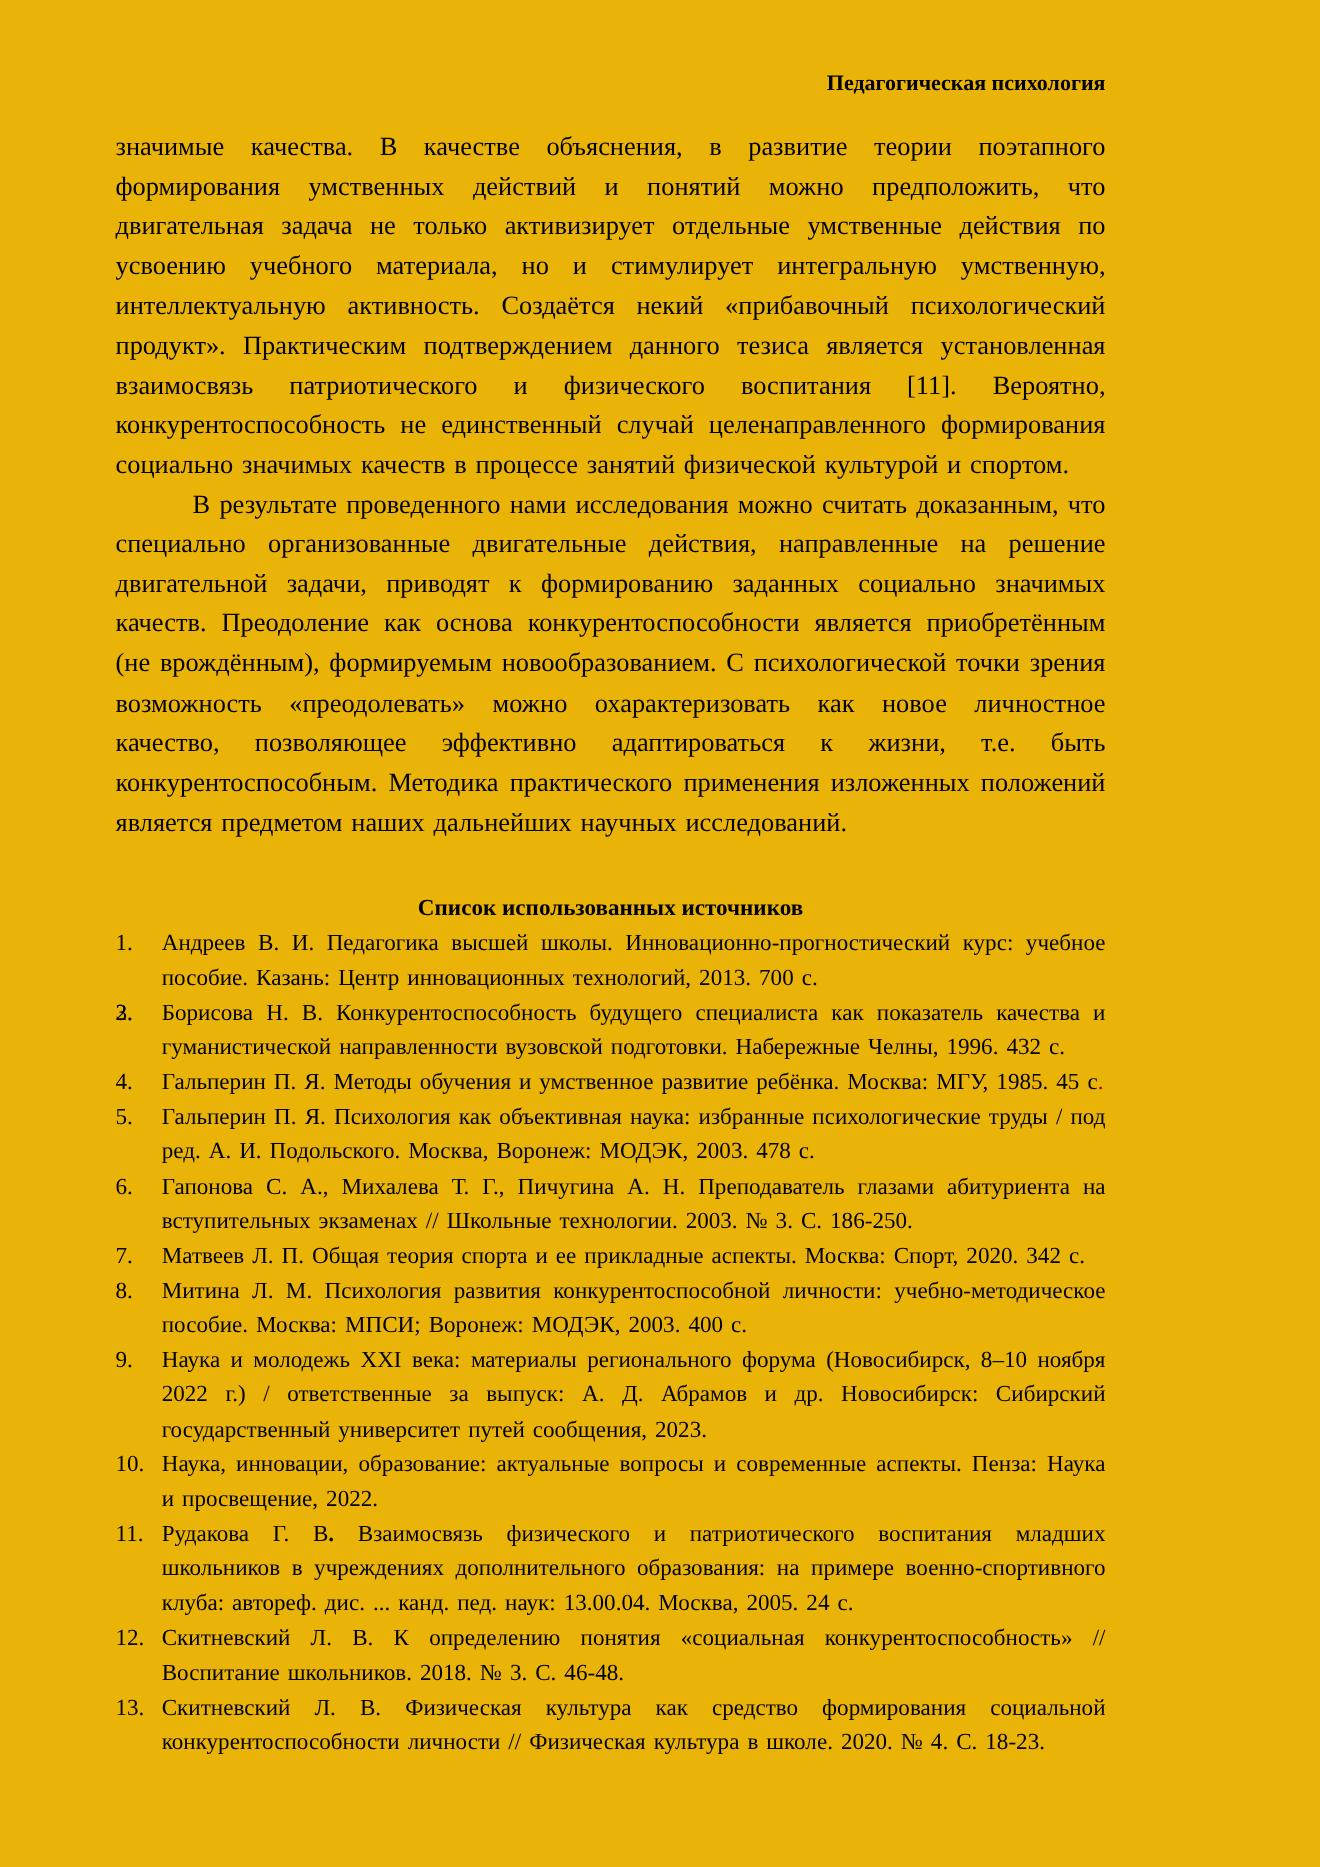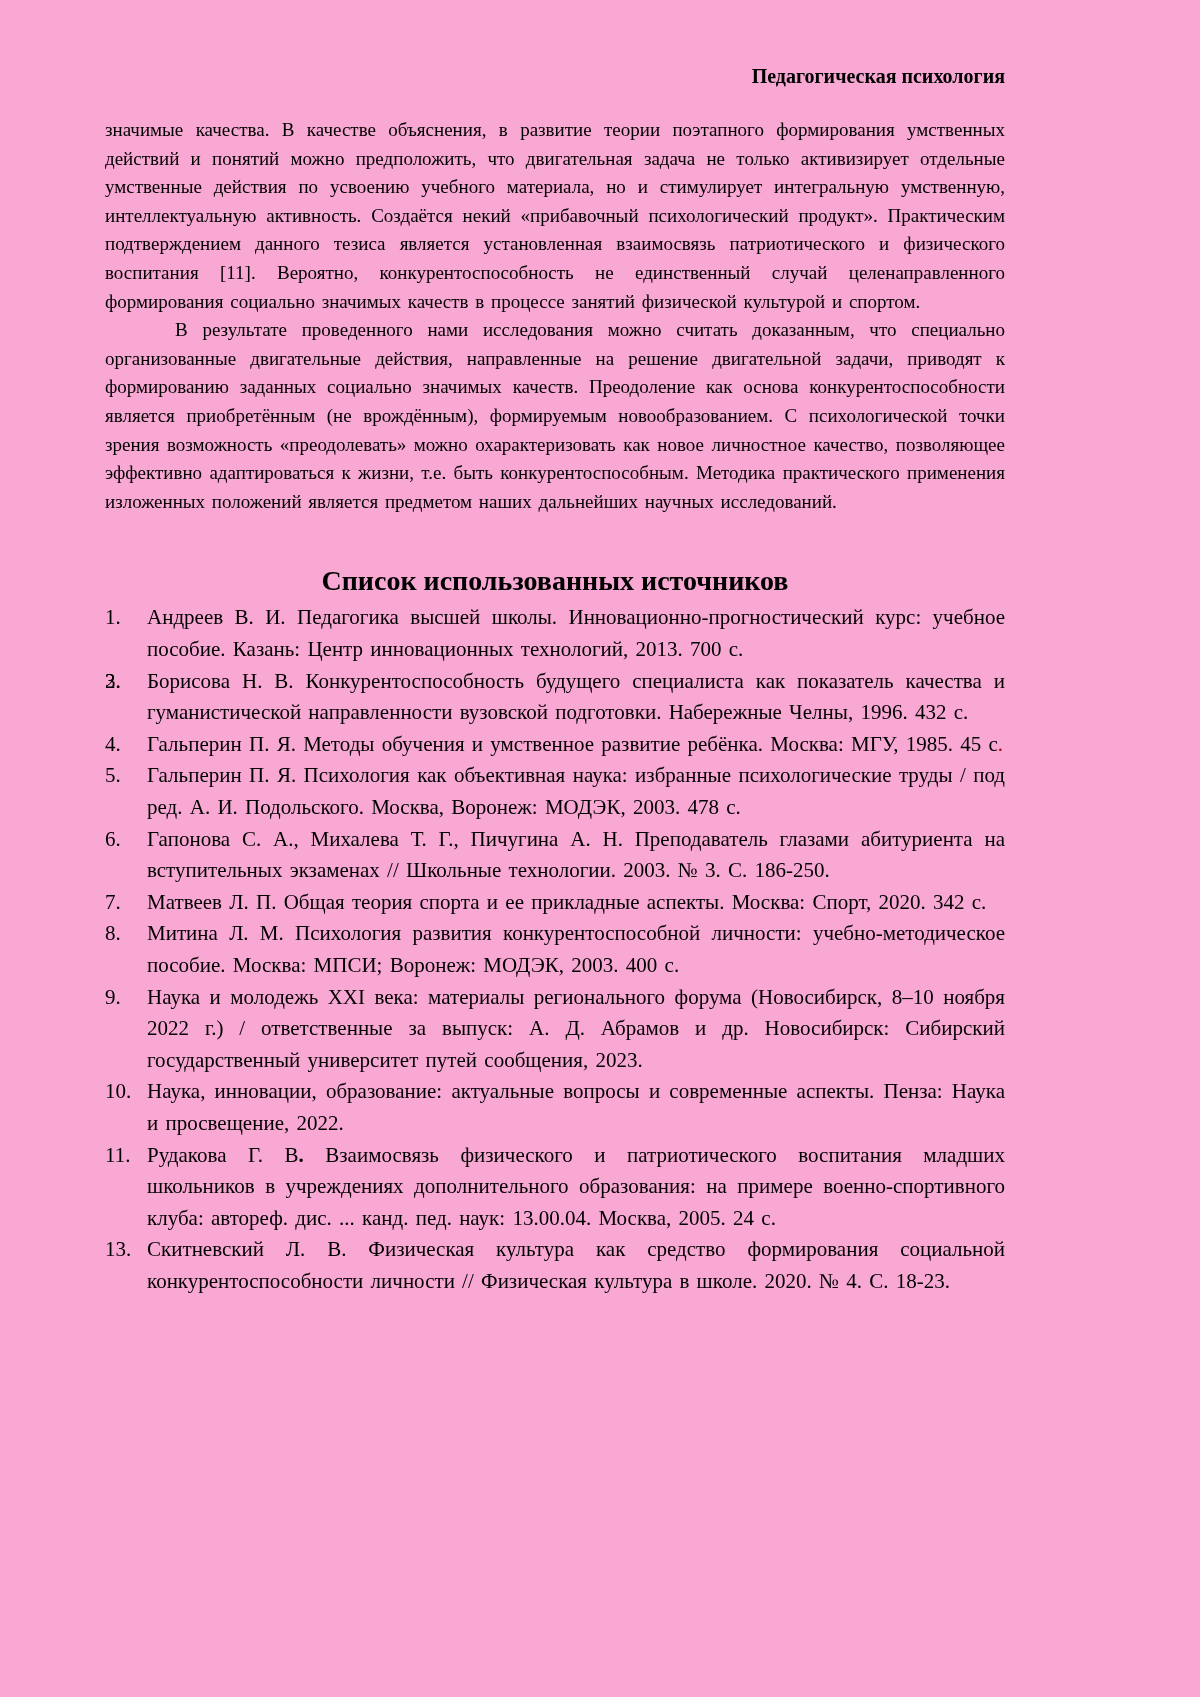--- a/index.html
+++ b/index.html
@@ -1,44 +1,44 @@
 <!DOCTYPE html>
 <html lang="ru" style="--accent-red: #c00000;"><head>
 <meta charset="utf-8">
 <style>
   html, body { margin: 0; padding: 0; background: #ffffff; }
   .page {
     position: relative;
     width: 1200px;
     height: 1697px;
-    background: #f9a8d4;
+    background: #eab308;
     color: #000000;
     font-family: "Liberation Serif", "DejaVu Serif", serif;
     box-sizing: border-box;
     padding: 64px 195px 0 105px;
     overflow: hidden;
   }
   .running-head {
     text-align: right;
     font-weight: bold;
     font-size: 20px;
     line-height: 1.2;
     margin: 0 0 28px 0;
   }
   .body-par {
-    font-size: 19px;
+    font-size: 24px;
     line-height: 1.505;
     text-align: justify;
     margin: 0;
     word-spacing: 2px;
   }
   .body-par.indent { text-indent: 70px; }
   .refs-heading {
     text-align: center;
-    font-size: 28px;
+    font-size: 21px;
     font-weight: bold;
     line-height: 1.505;
     margin: 44px 0 0 0;
   }
   ol.refs {
     list-style: none;
     margin: 0;
     padding: 0;
   }
   ol.refs li {
@@ -85,17 +85,18 @@
       <li><span class="num">2.</span></li>
       <li><span class="num">3.</span><span><span>Борисова Н. В. Конкурентоспособность будущего специалиста как показатель качества и гуманистической направленности вузовской подготовки. Набережные Челны, 1996. 432 с.</span></span></li>
       <li><span class="num">4.</span><span><span>Гальперин П. Я. Методы обучения и умственное развитие ребёнка. Москва: МГУ, 1985. 45 с</span><span class="seg-red">.</span></span></li>
       <li><span class="num">5.</span><span><span>Гальперин П. Я. Психология как объективная наука: избранные психологические труды / под ред. А. И. Подольского. Москва, Воронеж: МОДЭК, 2003. 478 с.</span></span></li>
       <li><span class="num">6.</span><span><span>Гапонова С. А., Михалева Т. Г., Пичугина А. Н. Преподаватель глазами абитуриента на вступительных экзаменах // Школьные технологии. 2003. № 3. С. 186-250.</span></span></li>
       <li><span class="num">7.</span><span><span>Матвеев Л. П. Общая теория спорта и ее прикладные аспекты. Москва: Спорт, 2020. 342 с.</span></span></li>
       <li><span class="num">8.</span><span><span>Митина Л. М. Психология развития конкурентоспособной личности: учебно-методическое пособие. Москва: МПСИ; Воронеж: МОДЭК, 2003. 400 с.</span></span></li>
       <li><span class="num">9.</span><span><span>Наука и молодежь XXI века: материалы регионального форума (Новосибирск, 8–10 ноября 2022 г.) / ответственные за выпуск: А. Д. Абрамов и др. Новосибирск: Сибирский государственный университет путей сообщения, 2023.</span></span></li>
       <li><span class="num">10.</span><span><span>Наука, инновации, образование: актуальные вопросы и современные аспекты. Пенза: Наука и просвещение, 2022.</span></span></li>
       <li><span class="num">11.</span><span><span>Рудакова Г. В</span><span class="seg-bold">.</span><span> Взаимосвязь физического и патриотического воспитания младших школьников в учреждениях дополнительного образования: на примере военно-спортивного клуба: автореф. дис. ... канд. пед. наук: 13.00.04. Москва, 2005. 24 с.</span></span></li>
+      <li><span class="num">12.</span><span><span>Скитневский Л. В. К определению понятия «социальная конкурентоспособность» // Воспитание школьников. 2018. № 3. С. 46-48.</span></span></li>
       <li><span class="num">13.</span><span><span>Скитневский Л. В. Физическая культура как средство формирования социальной конкурентоспособности личности // Физическая культура в школе. 2020. № 4. С. 18-23.</span></span></li>
     </ol>
 
 
 </div>
 
 </body></html>

